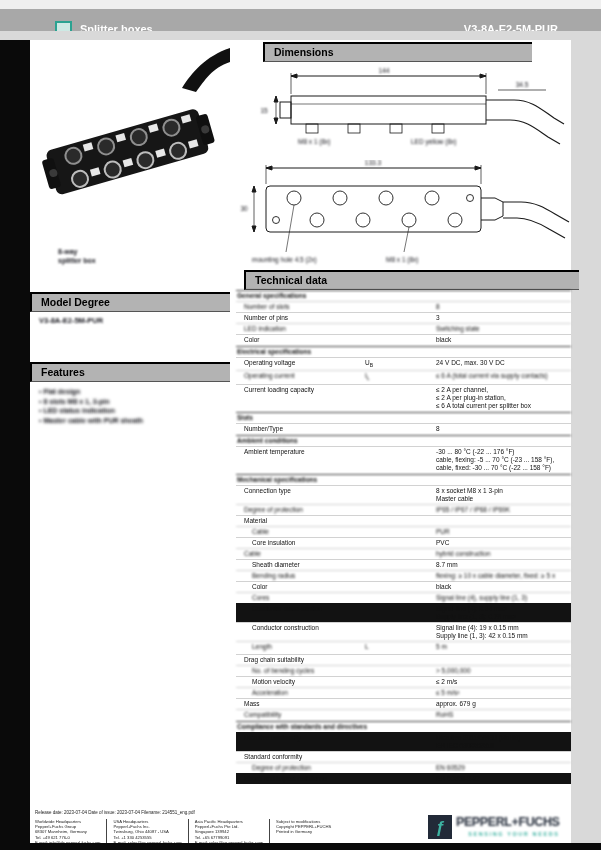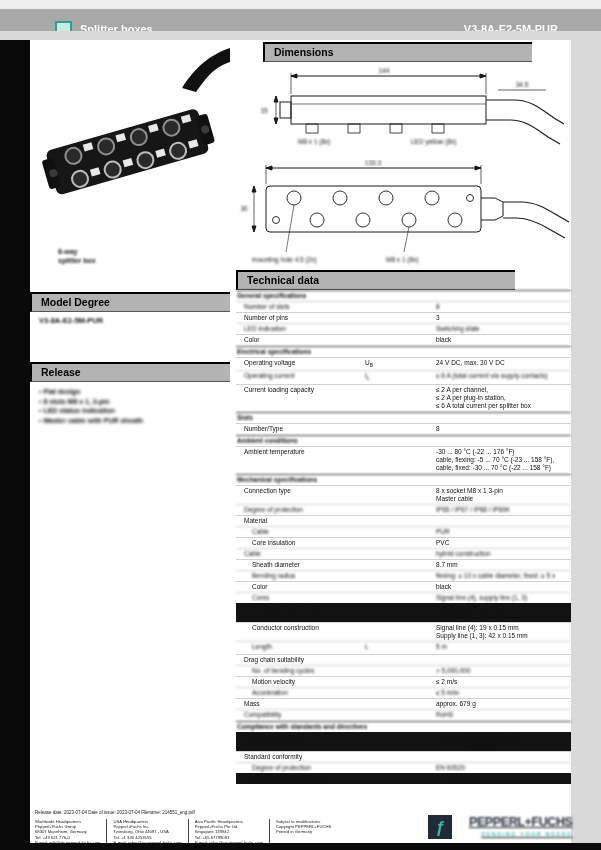--- a/index.html
+++ b/index.html
@@ -35,21 +35,21 @@
   .ft-bar{position:absolute;left:0;top:322px;width:189px;}
   .ft-list{position:absolute;left:9px;top:347px;font-size:7px;line-height:9.5px;color:#0c0c12;
            filter:blur(1.4px);font-weight:bold;}
   .ft-list div{white-space:nowrap;}
   
   .dim-bar{position:absolute;left:0;top:2px;width:269px;box-sizing:border-box;margin-left:27px;}
   .fig{position:absolute;left:0;}
   .dimtext{font-size:6.5px;fill:#14141a;}
   .blurly{filter:blur(1.1px);}
   
-  .td-bar{position:absolute;left:0;top:230px;width:279px;box-sizing:border-box;}
+  .td-bar{position:absolute;left:8px;top:230px;width:335px;box-sizing:border-box;}
   .ttable{position:absolute;left:0;top:249px;width:335px;font-size:6.5px;line-height:8px;}
   .trow{display:grid;grid-template-columns:121px 71px 1fr;padding:1px 0 1px 8px;
         border-top:1px solid #d2d2d2;}
   .trow.sec{display:block;font-weight:bold;border-top:1px solid #3a3a3a;padding-left:1px;
             margin-top:1px;}
   .trow.ind{grid-template-columns:113px 71px 1fr;padding-left:16px;}
   .trow.black{background:#121212;border-top:1px solid #121212;color:#121212;}
   .tl,.ts,.tv{color:inherit;}
   .ts sub{font-size:5px;}
   .blur{filter:blur(0.9px);}
@@ -58,21 +58,21 @@
           white-space:nowrap;}
   .f-cols{position:absolute;left:5px;top:779px;display:flex;width:388px;}
   .f-col{font-size:4.2px;line-height:5.2px;color:#222;padding:0 6px;border-left:1px solid #444;
          filter:blur(0.65px);white-space:nowrap;}
   .f-col:first-child{border-left:none;padding-left:0;}
   .brand{position:absolute;left:398px;top:775px;display:flex;align-items:flex-start;}
   .brand-square{width:24px;height:24px;background:#222a38;display:flex;align-items:center;
                 justify-content:center;}
   .brand-square span{color:#3db3a2;font-size:17px;font-weight:bold;font-style:italic;
                      line-height:17px;}
-  .brand-txt{margin-left:17px;filter:blur(0.8px);text-decoration:underline;}
+  .brand-txt{margin-left:4px;filter:blur(0.8px);}
   .brand-name{font-size:12.5px;font-weight:bold;color:#222a38;letter-spacing:-0.4px;}
   .brand-tag{font-size:5.5px;font-weight:bold;color:#3db3a2;letter-spacing:1.6px;
              text-align:right;margin-top:2px;}
 </style>
 </head>
 <body>
 
 <div class="root">
 
   <div class="topstrip"></div>
@@ -126,21 +126,21 @@
       </div>
 
       <div class="caption">
         <div>8-way</div>
         <div>splitter box</div>
       </div>
 
       <div class="bar mn-bar">Model Degree</div>
       <div class="mn-value">V3-8A-E2-5M-PUR</div>
 
-      <div class="bar ft-bar">Release</div>
+      <div class="bar ft-bar">Features</div>
       <div class="ft-list">
           <div>▪ Flat design</div>
           <div>▪ 8 slots M8 x 1, 3-pin</div>
           <div>▪ LED status indication</div>
           <div>▪ Master cable with PUR sheath</div>
         </div>
     </div>
 
     <div class="rightcol">
 

